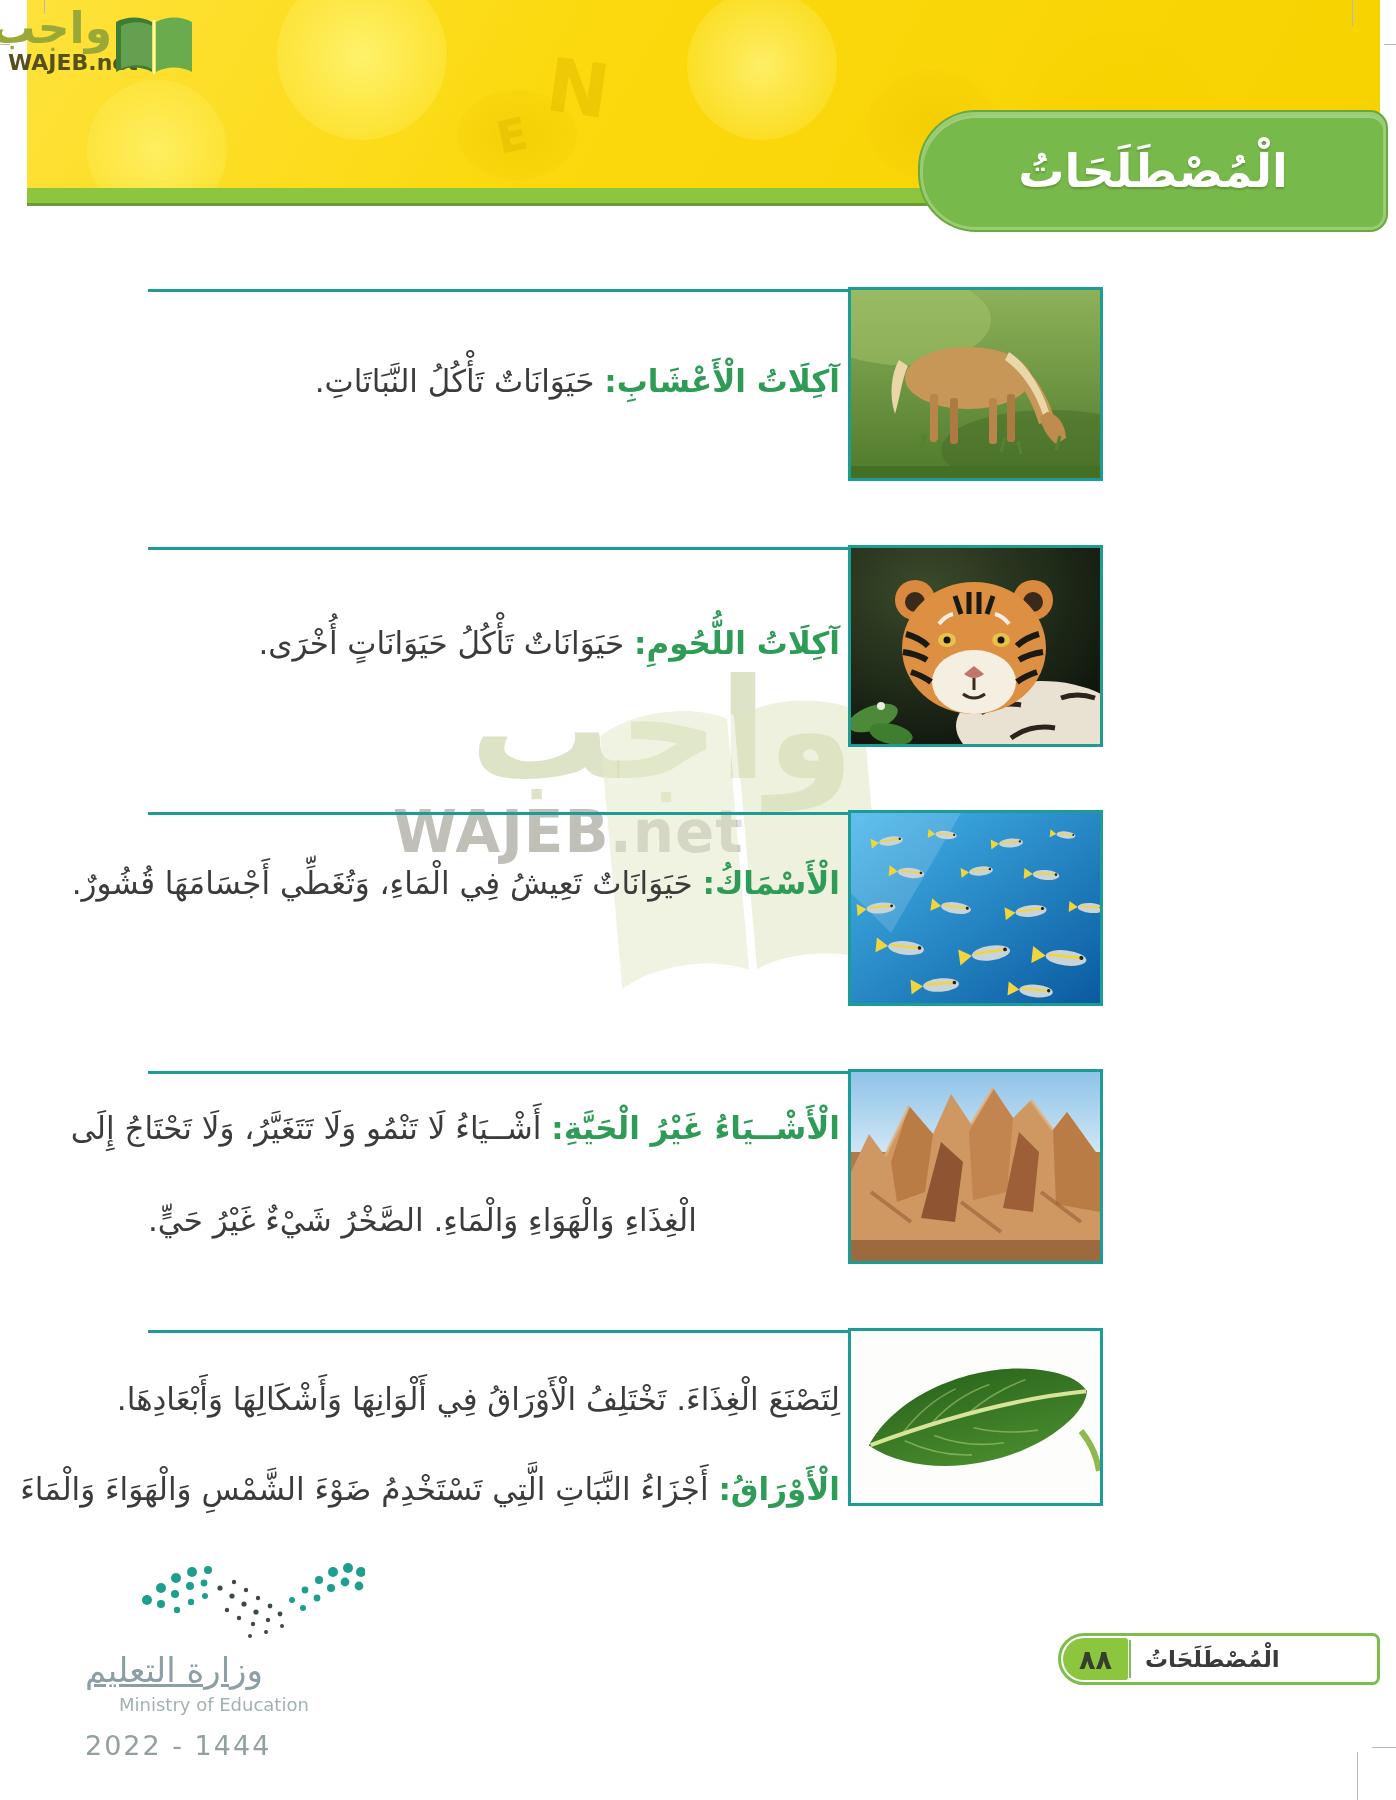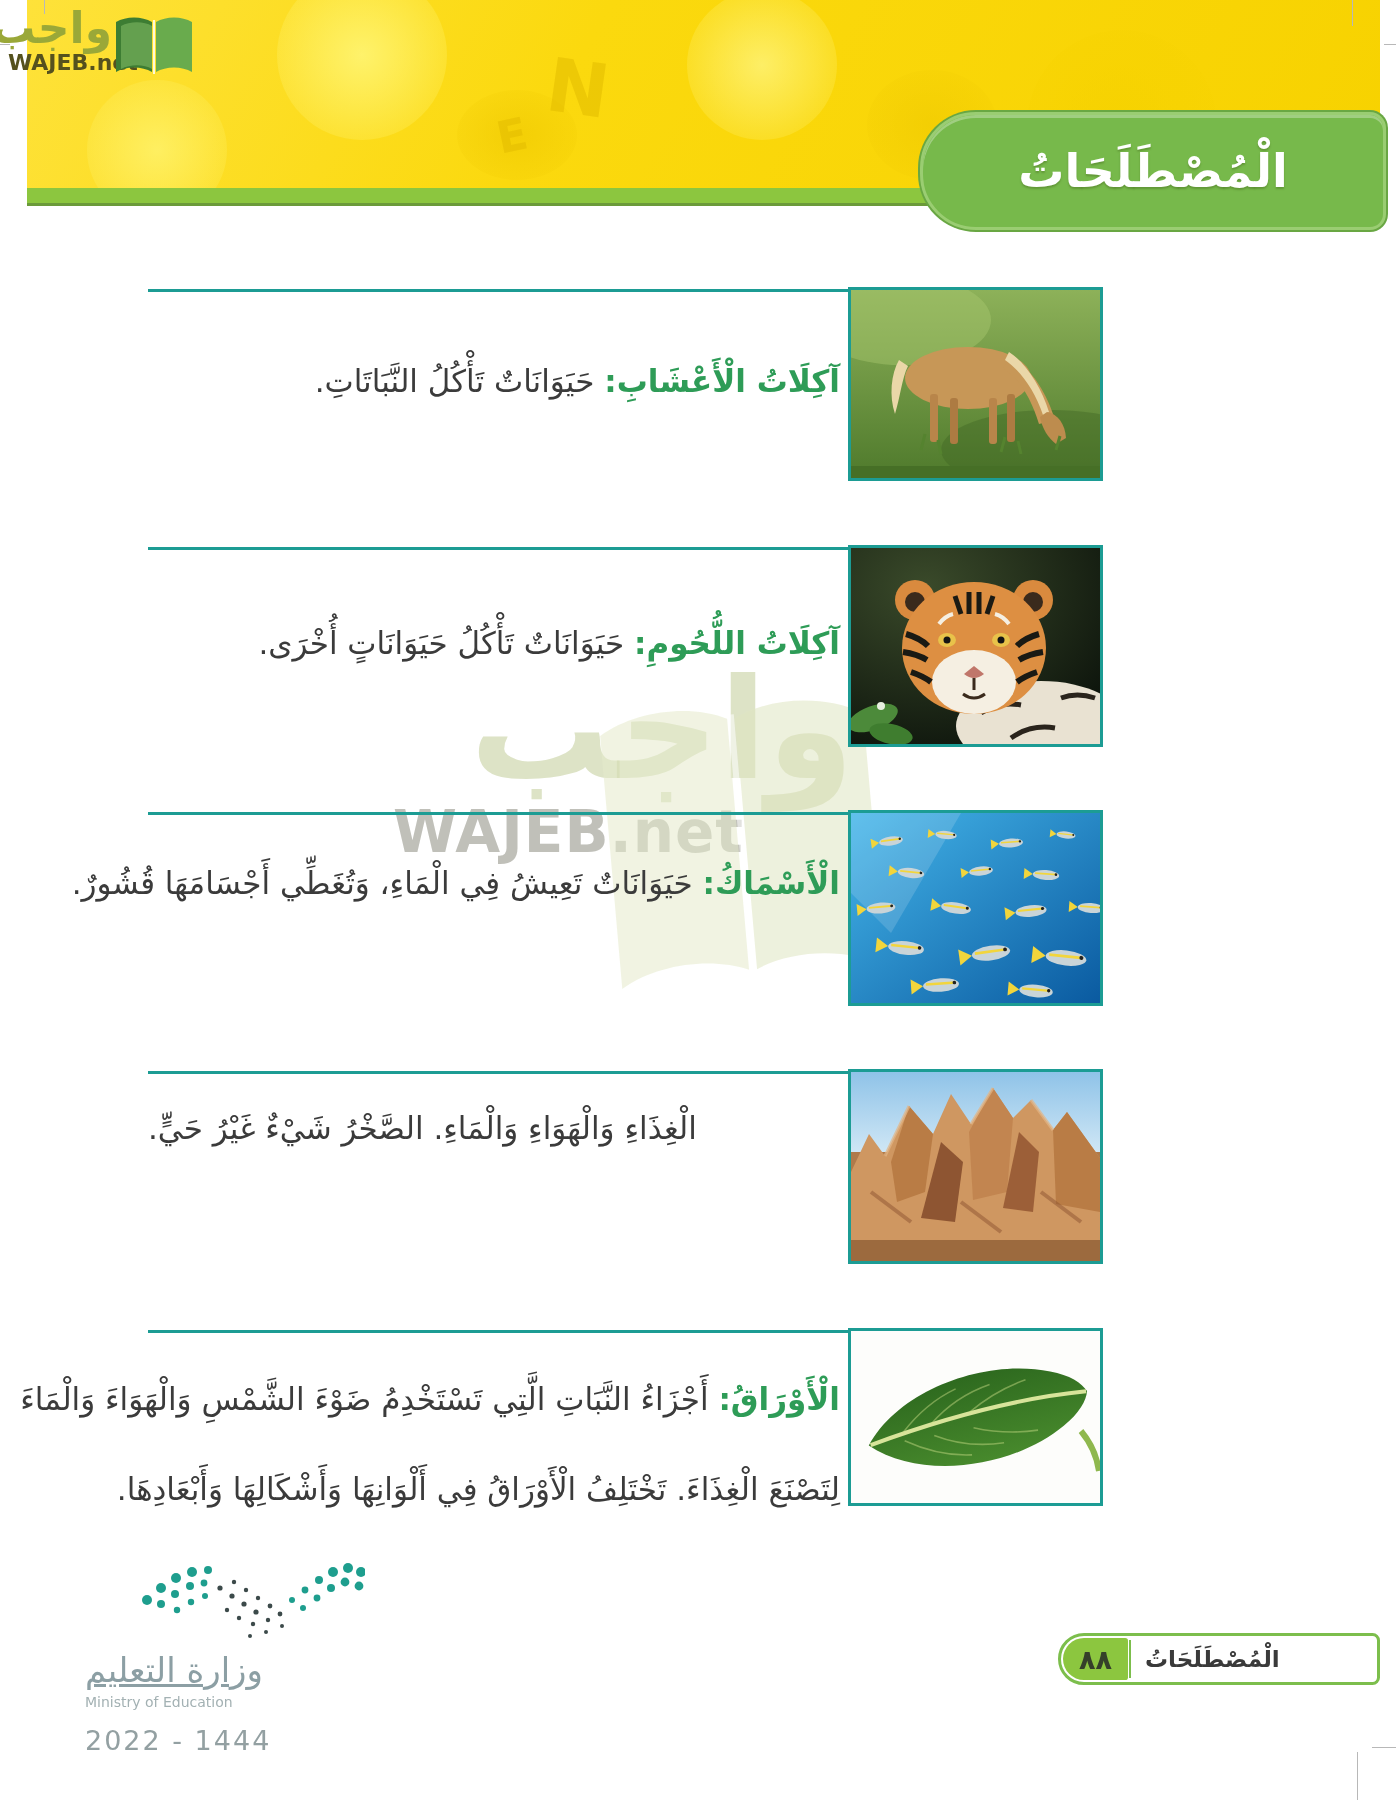--- a/index.html
+++ b/index.html
@@ -34,21 +34,21 @@
   .photo{position:absolute;left:848px;width:249px;border:3px solid #1C9C94;background:#fff;z-index:3;box-sizing:content-box;}
   .photo svg{display:block;}
   .etext{position:absolute;right:556px;width:692px;direction:rtl;color:#3b3b3b;
     font-size:31px;z-index:3;white-space:nowrap;}
   .etext .term{color:#2E9C57;font-weight:bold;}
   .l-right{text-align:right;}
   .l-left{text-align:left;}
   
   .ministry{position:absolute;left:85px;top:1556px;width:280px;color:#8C9FA4;z-index:4;}
   .ministry .m-ar{font-size:34px;letter-spacing:1px;color:#8C9FA4;margin-top:2px;text-align:left;direction:rtl;text-decoration:underline;}
-  .ministry .m-en{font-size:14px;color:#A3B1B3;text-align:left;direction:ltr;margin-top:4px;}
+  .ministry .m-en{font-size:18px;color:#A3B1B3;text-align:left;direction:ltr;margin-top:4px;margin-left:34px;}
   .ministry .m-year{font-size:27px;color:#93A0A2;text-align:left;direction:ltr;margin-top:15px;letter-spacing:2px;}
   .page-tab{position:absolute;left:1058px;top:1633px;width:322px;height:52px;background:#fff;
     border:3px solid #7CBE4C;border-radius:28px 8px 8px 28px;z-index:4;box-sizing:border-box;}
   .page-tab .num-cap{position:absolute;left:2px;top:2px;bottom:2px;width:65px;background:#8CC63F;
     border-radius:22px 3px 3px 22px;display:flex;align-items:center;justify-content:center;
     font-size:27px;font-weight:bold;color:#35402a;}
   .page-tab .sep{position:absolute;left:68px;top:4px;bottom:4px;width:2px;background:#7CBE4C;}
   .page-tab .lbl{position:absolute;left:84px;top:0;height:100%;display:flex;align-items:center;
     font-size:23px;font-weight:bold;color:#3a3a3a;direction:rtl;}
   
@@ -226,20 +226,24 @@
       <polygon points="142,16 162,46 156,120 122,128 118,60" fill="#c28550"></polygon>
       <polygon points="202,58 216,40 249,86 249,140 205,132" fill="#b97c45"></polygon>
       <polygon points="90,70 112,90 104,150 70,146" fill="#8e5532"></polygon>
       <polygon points="168,60 188,80 182,140 152,136" fill="#9c5f38"></polygon>
       <path d="M20 120 L60 150 M110 130 L150 160 M190 120 L230 150" stroke="#8e5532" stroke-width="4" opacity=".5"></path>
       <path d="M34,84 L58,34 M120,52 L142,16 M180,28 L202,58" stroke="#e3b585" stroke-width="3" opacity=".7"></path>
       <rect y="168" width="249" height="21" fill="#9c6a3e"></rect>
     </svg>
   </div>
   <div class="etext" style="top:1082px;line-height:92px;">
+    <div class="l-right">
+      <span class="term">الْأَشْــيَاءُ غَيْرُ الْحَيَّةِ:</span>
+      <span>أَشْــيَاءُ لَا تَنْمُو وَلَا تَتَغَيَّرُ، وَلَا تَحْتَاجُ إِلَى</span>
+    </div>
     <div class="l-left">
       <span>الْغِذَاءِ وَالْهَوَاءِ وَالْمَاءِ. الصَّخْرُ شَيْءٌ غَيْرُ حَيٍّ.</span>
     </div>
   </div>
 
   <div class="divider" style="top:1330px;"></div>
   <div class="photo" style="top:1328px;height:172px;">
     <svg width="249" height="172" viewBox="0 0 249 172">
       <defs>
         <linearGradient id="leafg" x1="0" y1="0" x2="0" y2="1">
@@ -251,25 +255,25 @@
       <g transform="rotate(-14 124 86)">
         <path d="M14 88 C58 40 150 32 208 60 C226 68 236 79 239 88 C236 97 226 108 208 116 C150 144 58 136 14 88 Z" fill="url(#leafg)"></path>
         <path d="M16 88 C90 80 170 78 238 88" stroke="#d8e49a" stroke-width="4" fill="none"></path>
         <path d="M50 84 C70 68 92 58 112 54 M80 82 C100 68 124 60 146 58 M120 80 C140 70 162 64 182 62 M50 92 C70 108 92 118 112 122 M80 94 C100 108 124 116 146 118 M120 96 C140 106 162 112 182 114" stroke="#cfe08a" stroke-width="1.6" fill="none" opacity=".45"></path>
       </g>
       <path d="M230 100 C240 112 246 126 248 140" stroke="#8fb84e" stroke-width="6" fill="none"></path>
     </svg>
   </div>
   <div class="etext" style="top:1354px;line-height:90px;">
     <div class="l-right">
+      <span>لِتَصْنَعَ الْغِذَاءَ. تَخْتَلِفُ الْأَوْرَاقُ فِي أَلْوَانِهَا وَأَشْكَالِهَا وَأَبْعَادِهَا.</span>
+    </div>
+    <div class="l-right">
       <span class="term">الْأَوْرَاقُ:</span>
       <span>أَجْزَاءُ النَّبَاتِ الَّتِي تَسْتَخْدِمُ ضَوْءَ الشَّمْسِ وَالْهَوَاءَ وَالْمَاءَ</span>
-    </div>
-    <div class="l-right">
-      <span>لِتَصْنَعَ الْغِذَاءَ. تَخْتَلِفُ الْأَوْرَاقُ فِي أَلْوَانِهَا وَأَشْكَالِهَا وَأَبْعَادِهَا.</span>
     </div>
   </div>
 
   <div class="ministry">
     <span>
       <svg width="230" height="88" viewBox="0 0 230 88">
         <g fill="#1E9E8E">
           <circle cx="12" cy="44" r="5"></circle>
             <circle cx="26" cy="32" r="5"></circle>
             <circle cx="41" cy="22" r="5"></circle>

